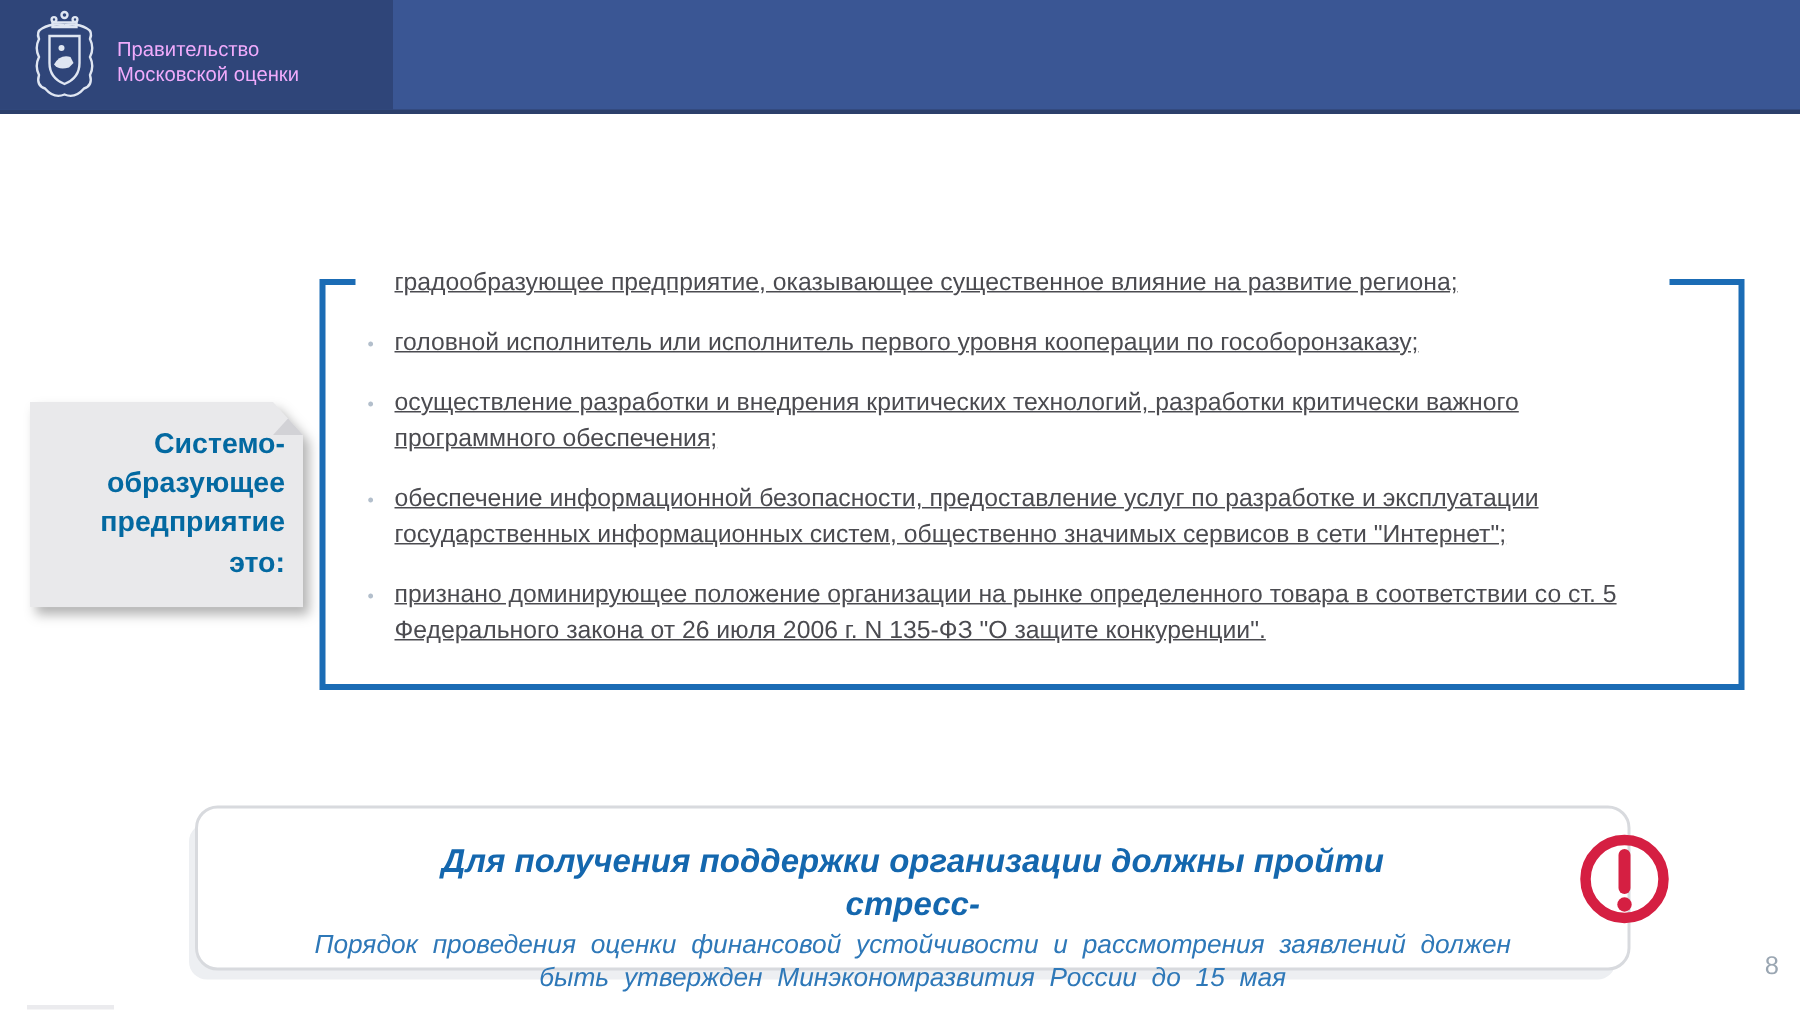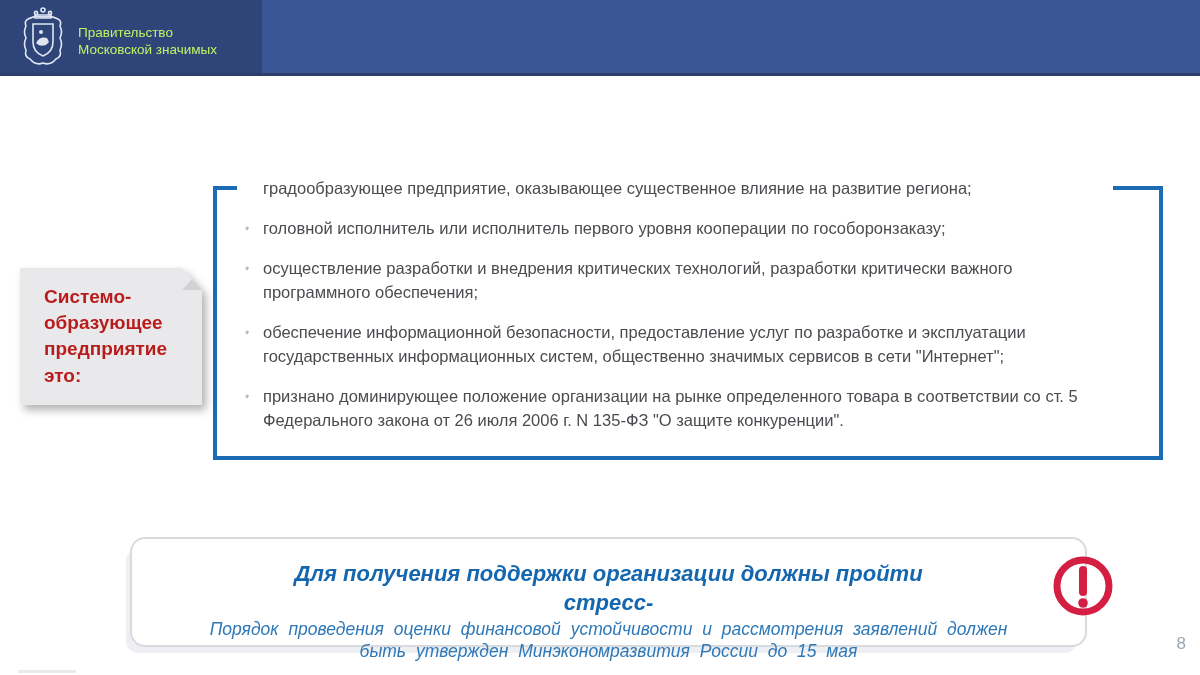--- a/index.html
+++ b/index.html
@@ -3,37 +3,37 @@
 <meta charset="utf-8">
 <style>
   * { margin:0; padding:0; box-sizing:border-box; }
   html,body { width:1200px; height:675px; background:#fff; font-family:"Liberation Sans", sans-serif; }
   .slide { position:relative; width:1200px; height:675px; background:#ffffff; overflow:hidden; }
 
   
   .header { position:absolute; left:0; top:0; width:1200px; height:76px; background:#3a5694; border-bottom:3px solid #2c3f6b; }
   .header-left { position:absolute; left:0; top:0; width:262px; height:73px; background:#2f4579; display:flex; align-items:center; }
   .logo { position:absolute; left:20px; top:6px; width:46px; height:62px; }
-  .org-name { position:absolute; left:78px; top:24px; color:#bef264; font-size:13.5px; line-height:17px; }
+  .org-name { position:absolute; left:78px; top:24px; color:#f0abfc; font-size:13.5px; line-height:17px; }
   .page-title-wrap { position:absolute; left:268px; right:30px; top:0; height:72px; display:flex; align-items:center; justify-content:center; }
   .page-title { color:#ffffff; font-size:25px; font-weight:bold; letter-spacing:.4px; text-align:center; }
 
   
   .callout-wrap { position:absolute; left:20px; top:268px; width:182px; filter:drop-shadow(4px 5px 4px rgba(0,0,0,0.30)); }
-  .callout { position:relative; background:#e9e9eb; min-height:133px; padding:16px 24px 16px 24px;
+  .callout { position:relative; background:#e9e9eb; min-height:133px; padding:16px 12px 16px 24px;
              clip-path:polygon(0 0, calc(100% - 20px) 0, 100% 22px, 100% 100%, 0 100%);
-             font-size:19px; font-weight:bold; color:#b91c1c; line-height:1.38; }
+             font-size:19px; font-weight:bold; color:#0369a1; line-height:1.38;text-align:right; }
   .callout-fold { position:absolute; right:0; top:0; width:0; height:0;
              border-top:22px solid transparent; border-right:20px solid #d2d2d6; }
 
   
   .criteria-box { position:absolute; left:213px; top:186px; width:950px; height:274px; border:4px solid #1b6cb5; }
   .criteria-list { position:relative; margin:-16px 46px 0 20px; list-style:none; }
   .criteria-item { position:relative; background:#ffffff; padding:2px 6px 2px 26px; margin-bottom:12px;
-                   font-size:16.5px; color:#4b4b50; line-height:24px; }
+                   font-size:16.5px; color:#4b4b50; line-height:24px;text-decoration:underline; }
   .bullet { position:absolute; left:8px; top:3px; color:#b3bfcc; font-size:12px; }
 
   
   .note-box { position:absolute; left:130px; top:537px; width:957px; height:110px; background:#fff;
               border:2px solid #d8dade; border-radius:15px; box-shadow:-7px 9px 0 -3px #edeff2;
               text-align:center; }
   .note-heading { margin:21px auto 0; max-width:710px; color:#1467ae; font-size:22px; font-weight:bold;
                   font-style:italic; line-height:1.3; }
   .note-sub { margin:2px auto 0; max-width:900px; color:#2e78b8; font-size:17.5px; font-style:italic;
               line-height:1.24; word-spacing:5px; }
@@ -54,21 +54,21 @@
       <circle cx="15" cy="7" r="1.6"></circle>
       <circle cx="29" cy="7" r="1.6"></circle>
       <path d="M14,9 h16 v3 h-16 z"></path>
       <path d="M7,13 Q3,15 5,20 Q2,26 5,32 Q2,38 5,44 Q3,51 9,53 Q15,60 22,57 Q29,60 35,53 Q41,51 39,44 Q42,38 39,32 Q42,26 39,20 Q41,15 37,13 Q30,9 22,11 Q14,9 7,13 Z"></path>
       <path d="M12,18 h20 v18 q0,10 -10,14 q-10,-4 -10,-14 z"></path>
       <circle cx="20" cy="26" r="2" fill="#dfe6f2" stroke="none"></circle>
       <path d="M15,37 q4,-7 11,-5 l2,4 -3,3 q-7,2 -10,-2 z" fill="#dfe6f2" stroke="none"></path>
     </svg>
     <div class="org-name">
       <div>Правительство</div>
-      <div>Московской значимых</div>
+      <div>Московской оценки</div>
     </div>
   </div>
 
   <div class="callout-wrap">
     <div class="callout">
       <span>Системо-образующее предприятие это:</span>
       <span class="callout-fold"></span>
     </div>
   </div>
 

